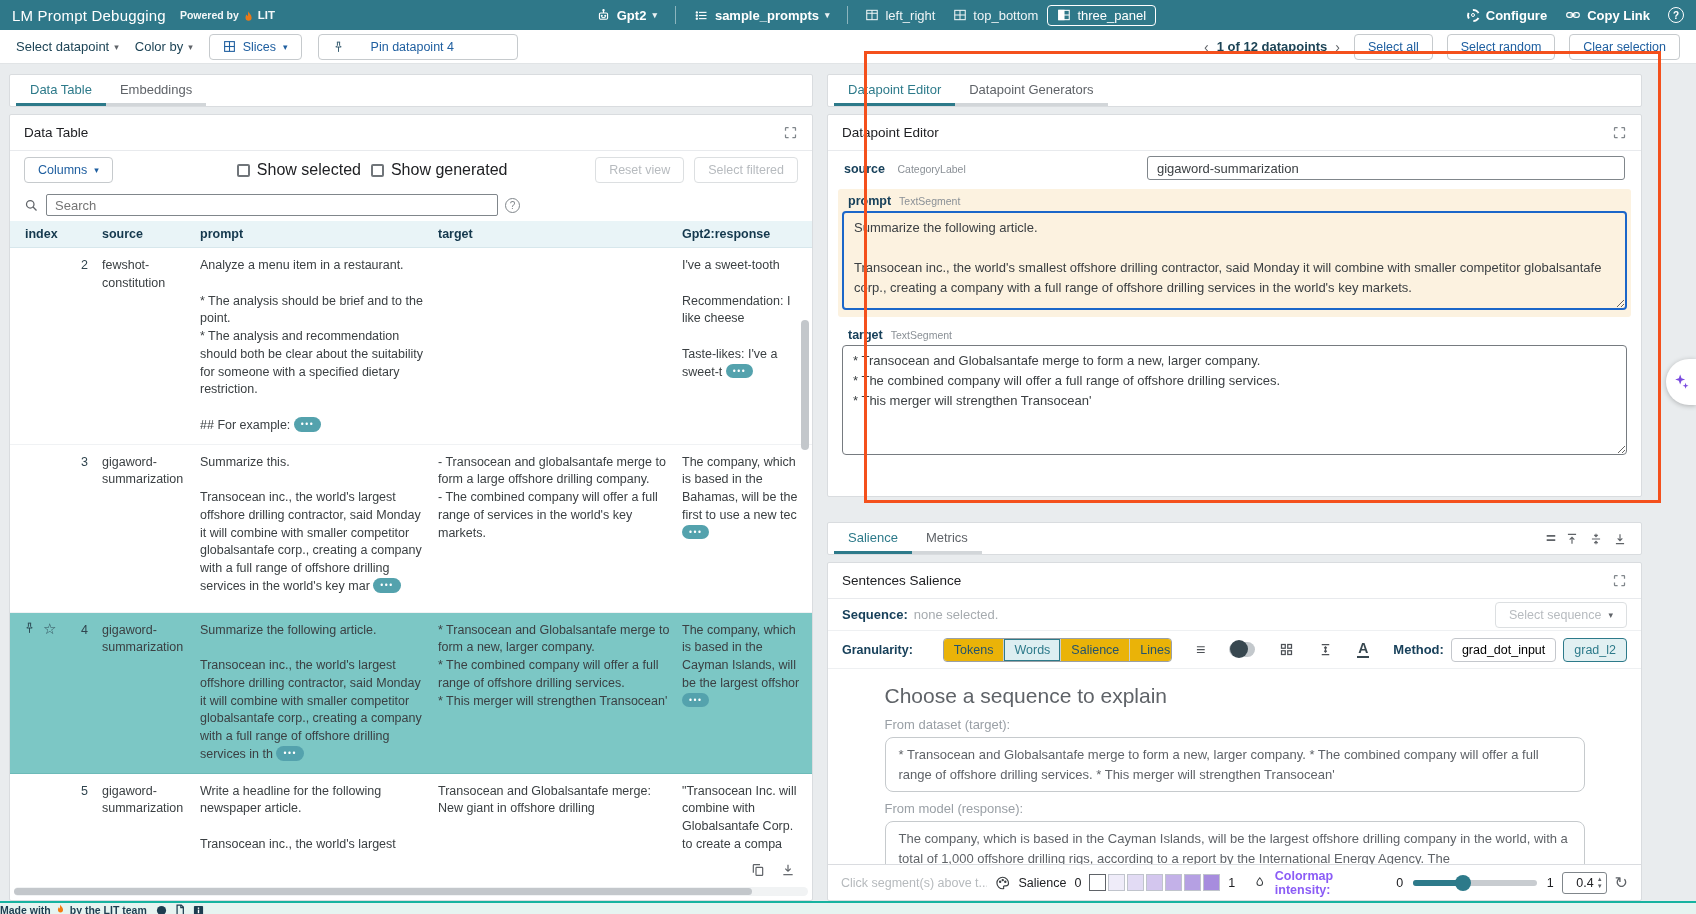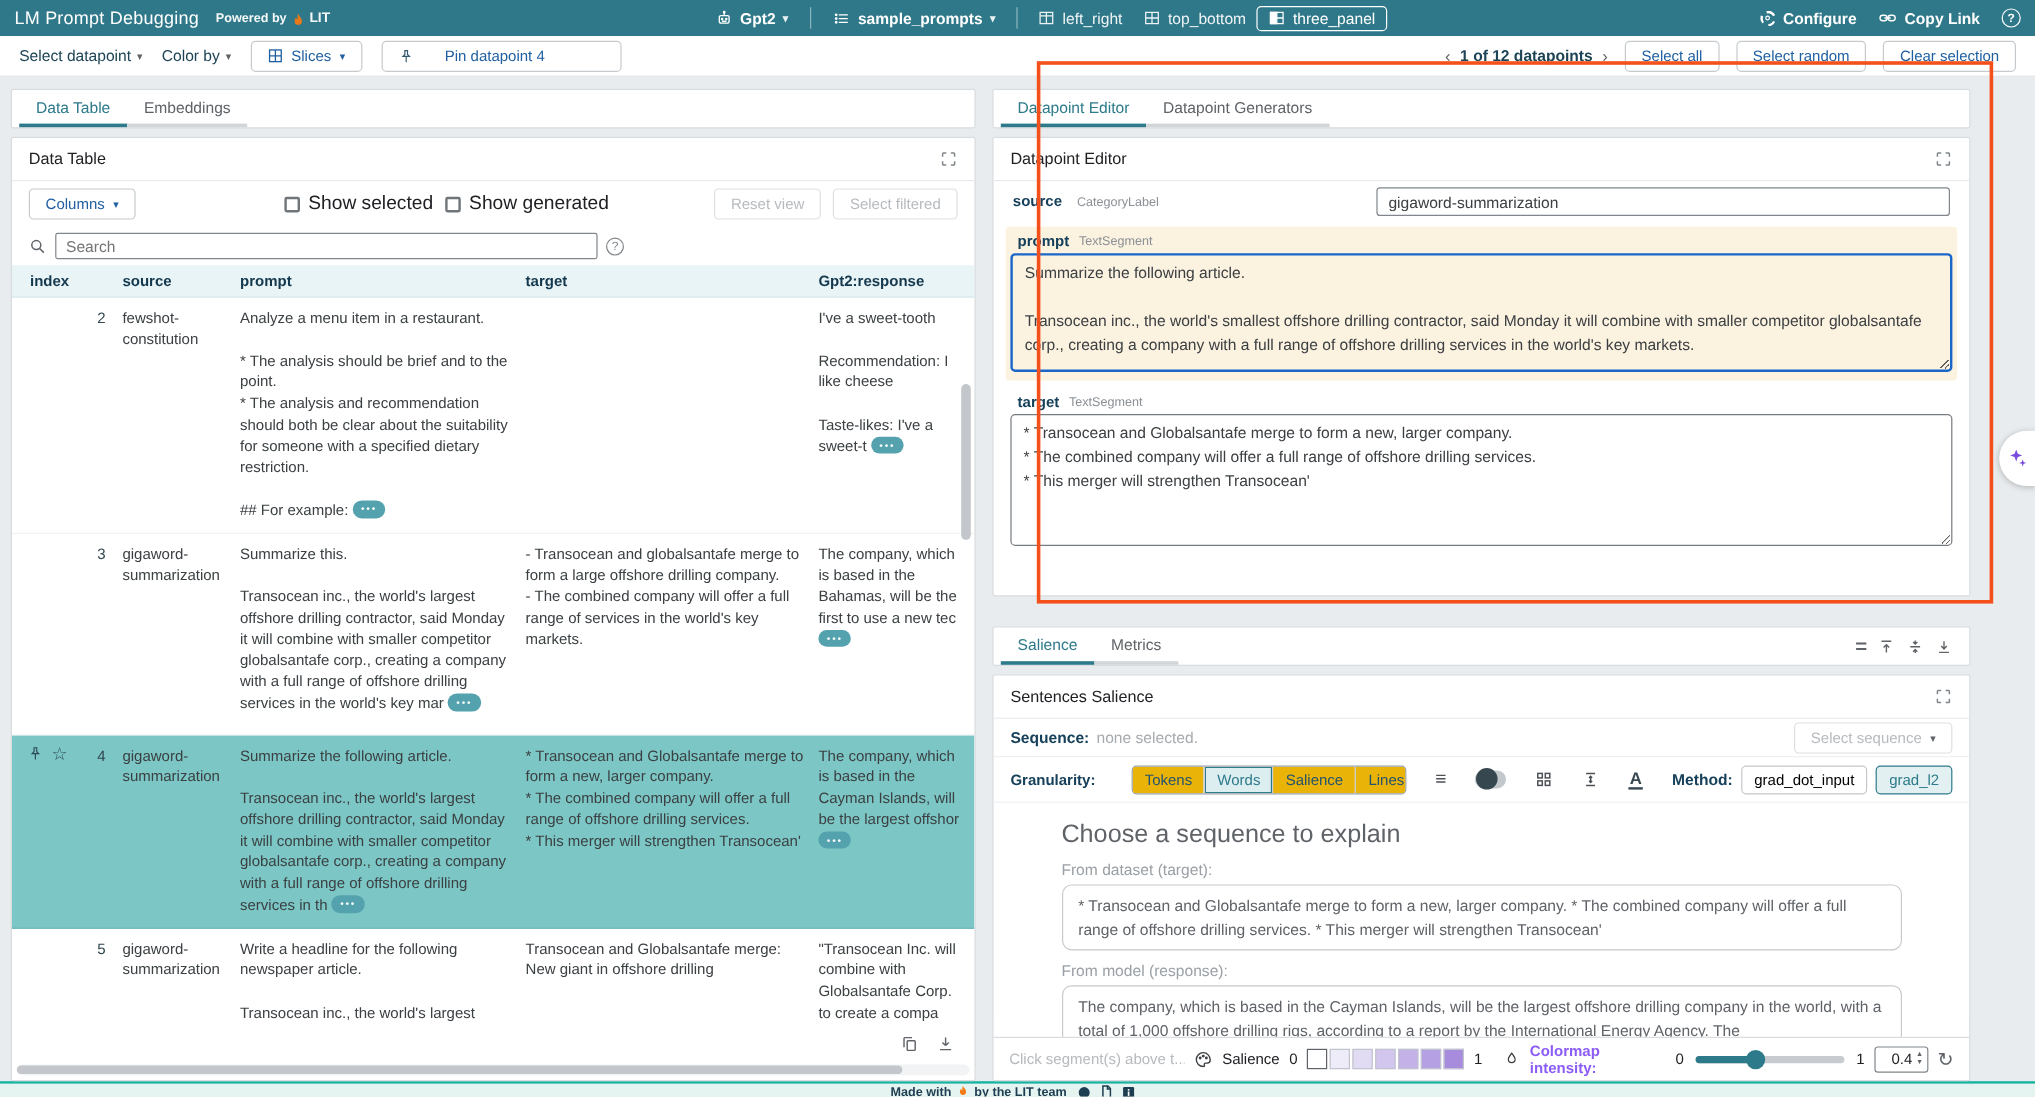--- a/index.html
+++ b/index.html
@@ -129,21 +129,21 @@
   .legend-num { color:#202124; }
   .cmap-lab { font-weight:bold; color:#8b5cf6; margin-left:10px; }
   .slider { width:128px; height:6px; background:#c8ccd0; border-radius:3px; position:relative; margin:0 2px; cursor:pointer; }
   .slider .fill { position:absolute; left:0; top:0; height:6px; width:40%; background:#2d7a8a; border-radius:3px; }
   .slider .knob { position:absolute; left:40%; top:-5px; width:16px; height:16px; margin-left:-8px; border-radius:50%; background:#2d7a8a; }
   .numbox { width:46px; height:22px; border:1px solid #80868b; border-radius:3px; display:flex; align-items:center; justify-content:flex-end; gap:3px; padding:0 3px 0 6px; font-size:12.5px; color:#202124; }
   .steppers { display:flex; flex-direction:column; font-size:6px; color:#5f6368; line-height:1.1; cursor:pointer; }
   .refresh { font-size:16px; color:#5f6368; cursor:pointer; }
 
   
-  .page-footer { height:13px; flex:none; background:#e6f4f1; border-top:2px solid #16b3a0; display:flex; justify-content:center; align-items:flex-start; gap:9px; padding:1px 8px 0 0; font-size:10.5px; color:#1d3d50; font-weight:bold; overflow:hidden; }
+  .page-footer { height:13px; flex:none; background:#e6f4f1; border-top:2px solid #16b3a0; display:flex; justify-content:flex-start; align-items:flex-start; gap:9px; padding:1px 8px 0 0; font-size:10.5px; color:#1d3d50; font-weight:bold; overflow:hidden; }
   .pf-icons { display:flex; gap:8px; align-items:center; }
   .sparkle-tab { position:absolute; right:0; top:295px; width:30px; height:46px; background:#fff; border-radius:23px 0 0 23px; box-shadow:0 1px 5px rgba(0,0,0,.25); display:flex; align-items:center; justify-content:center; cursor:pointer; z-index:40; }
 </style>
 </head>
 <body>
 
 <div class="appbar">
   <span class="ab-title">LM Prompt Debugging</span>
   <span class="ab-powered">
     <span>Powered by</span>

